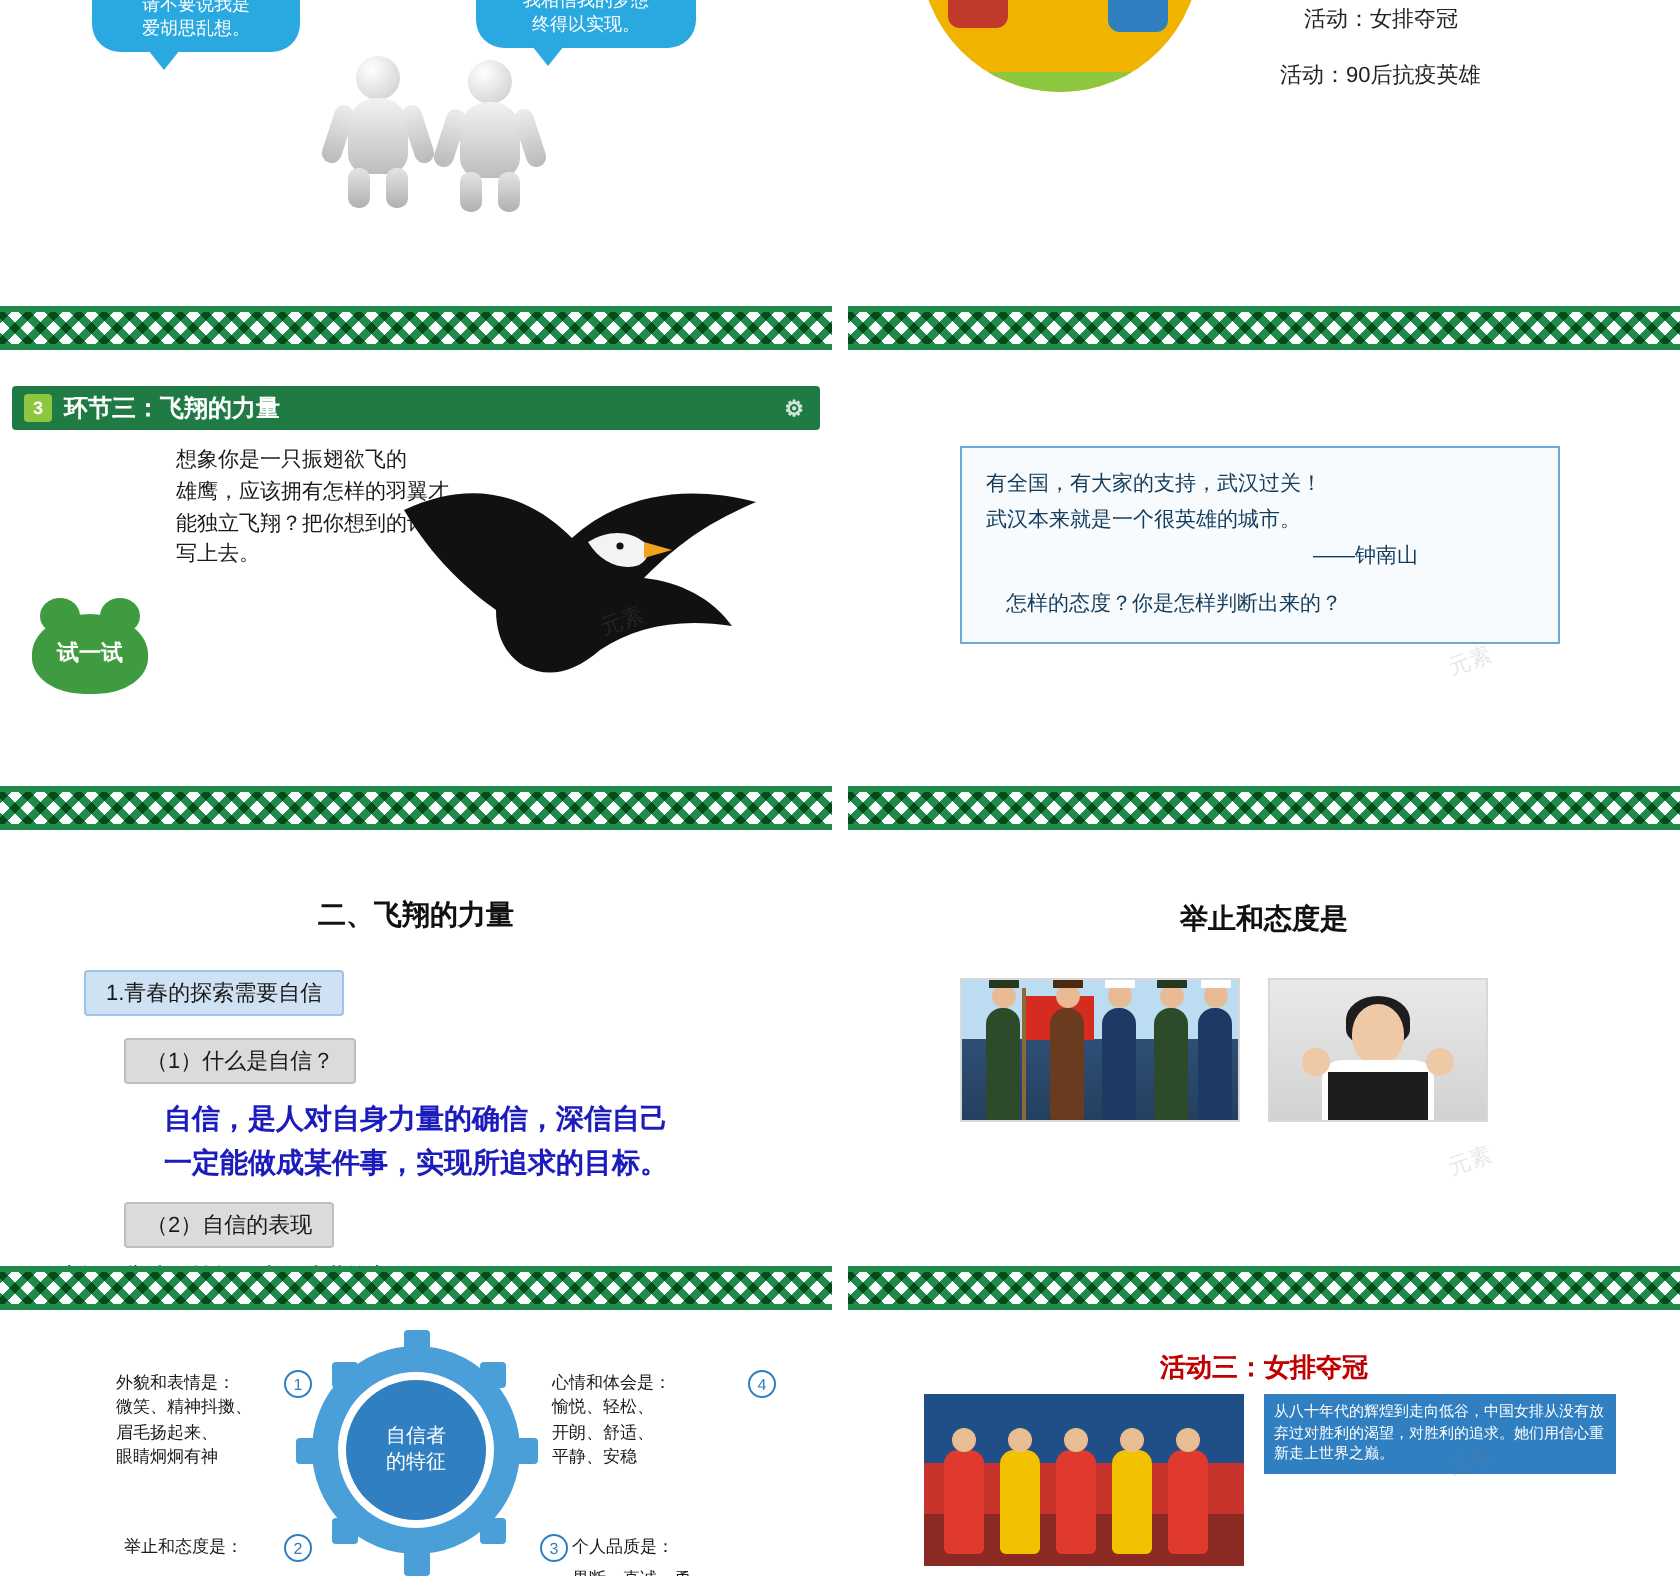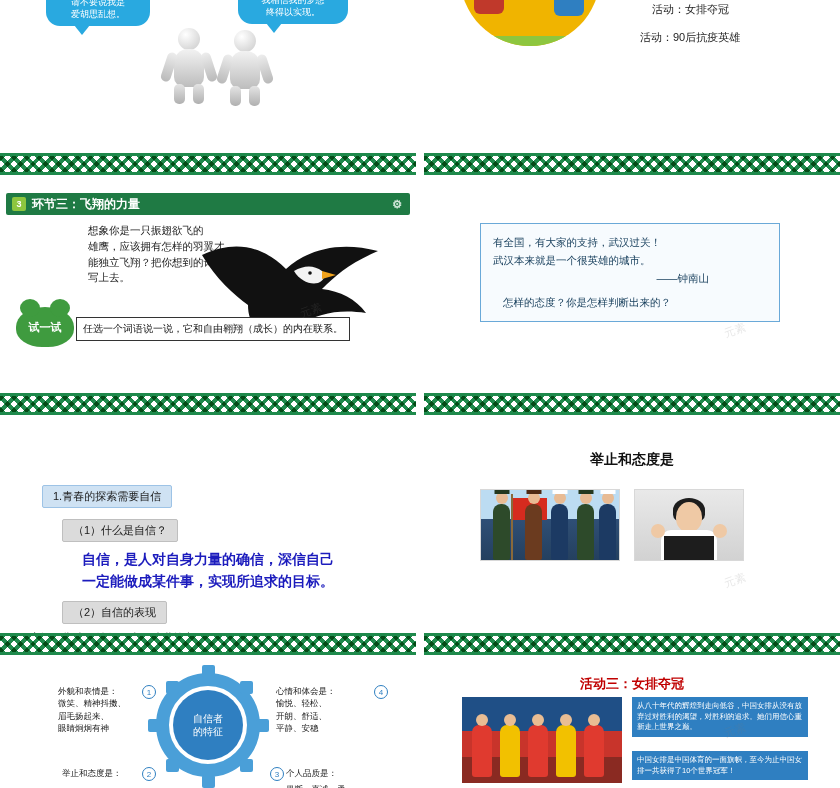--- a/index.html
+++ b/index.html
@@ -416,21 +416,20 @@
                C150 70, 166 78, 176 92 C150 88, 128 92, 110 104 C96 116, 84 118, 72 112
                C62 106, 58 96, 58 84 C44 74, 26 58, 12 34 Z" fill="#111111"></path>
       <path d="M104 50 C114 44, 124 44, 132 50 C136 54, 134 60, 128 62 C120 64, 110 60, 104 50 Z" fill="#f3f3f3"></path>
       <path d="M132 50 L146 54 L132 58 Z" fill="#f2a31c"></path>
       <circle cx="120" cy="52" r="1.8" fill="#111111"></circle>
     </svg>
 
     <div class="try-badge" style="left:16px; top:124px;">
       <span>试一试</span>
     </div>
-    <div class="bordered-note" style="left:76px; top:134px;">任选一个词语说一说，它和自由翱翔（成长）的内在联系。</div>
 
     <div class="watermark" style="left:300px; top:120px;">元素</div>
 
     <div class="border-strip border-bottom"></div>
   </div>
 
   <div class="slide">
     <div class="quote-box" style="left:56px; top:40px; width:300px;">
       <div>有全国，有大家的支持，武汉过关！</div>
       <div>武汉本来就是一个很英雄的城市。</div>
@@ -438,20 +437,21 @@
       <div style="height:6px;"></div>
       <div style="padding-left:10px;">怎样的态度？你是怎样判断出来的？</div>
     </div>
 
     <div class="watermark" style="left:300px; top:140px;">元素</div>
 
     <div class="border-strip border-bottom"></div>
   </div>
 
   <div class="slide">
+    <div class="slide-title" style="top:26px;">二、飞翔的力量</div>
 
     <div class="sub-pill" style="left:42px; top:62px;">1.青春的探索需要自信</div>
     <div class="sub-pill gray" style="left:62px; top:96px;">（1）什么是自信？</div>
 
     <div class="blue-statement" style="top:126px;">自信，是人对自身力量的确信，深信自己</div>
     <div class="blue-statement" style="top:148px;">一定能做成某件事，实现所追求的目标。</div>
 
     <div class="sub-pill gray" style="left:62px; top:178px;">（2）自信的表现</div>
     <div class="plain-line" style="left:30px; top:208px;">言谈、举止、性格、为人处世等方面。</div>
 
@@ -556,18 +556,17 @@
         </div>
       <div class="vb-player" style="left:94px; background:#f2c100;">
           <div class="vb-head"></div>
         </div>
       <div class="vb-player" style="left:122px; background:#e03a2f;">
           <div class="vb-head"></div>
         </div>
     </div>
 
     <div class="blue-note" style="left:208px; top:34px; width:176px;">从八十年代的辉煌到走向低谷，中国女排从没有放弃过对胜利的渴望，对胜利的追求。她们用信心重新走上世界之巅。</div>
-    <div class="blue-note" style="left:208px; top:88px; width:176px;">中国女排是中国体育的一面旗帜，至今为止中国女排一共获得了10个世界冠军！</div>
 
     <div class="watermark" style="left:300px; top:60px;">元素</div>
   </div>
 
 </div>
 
 </body></html>

